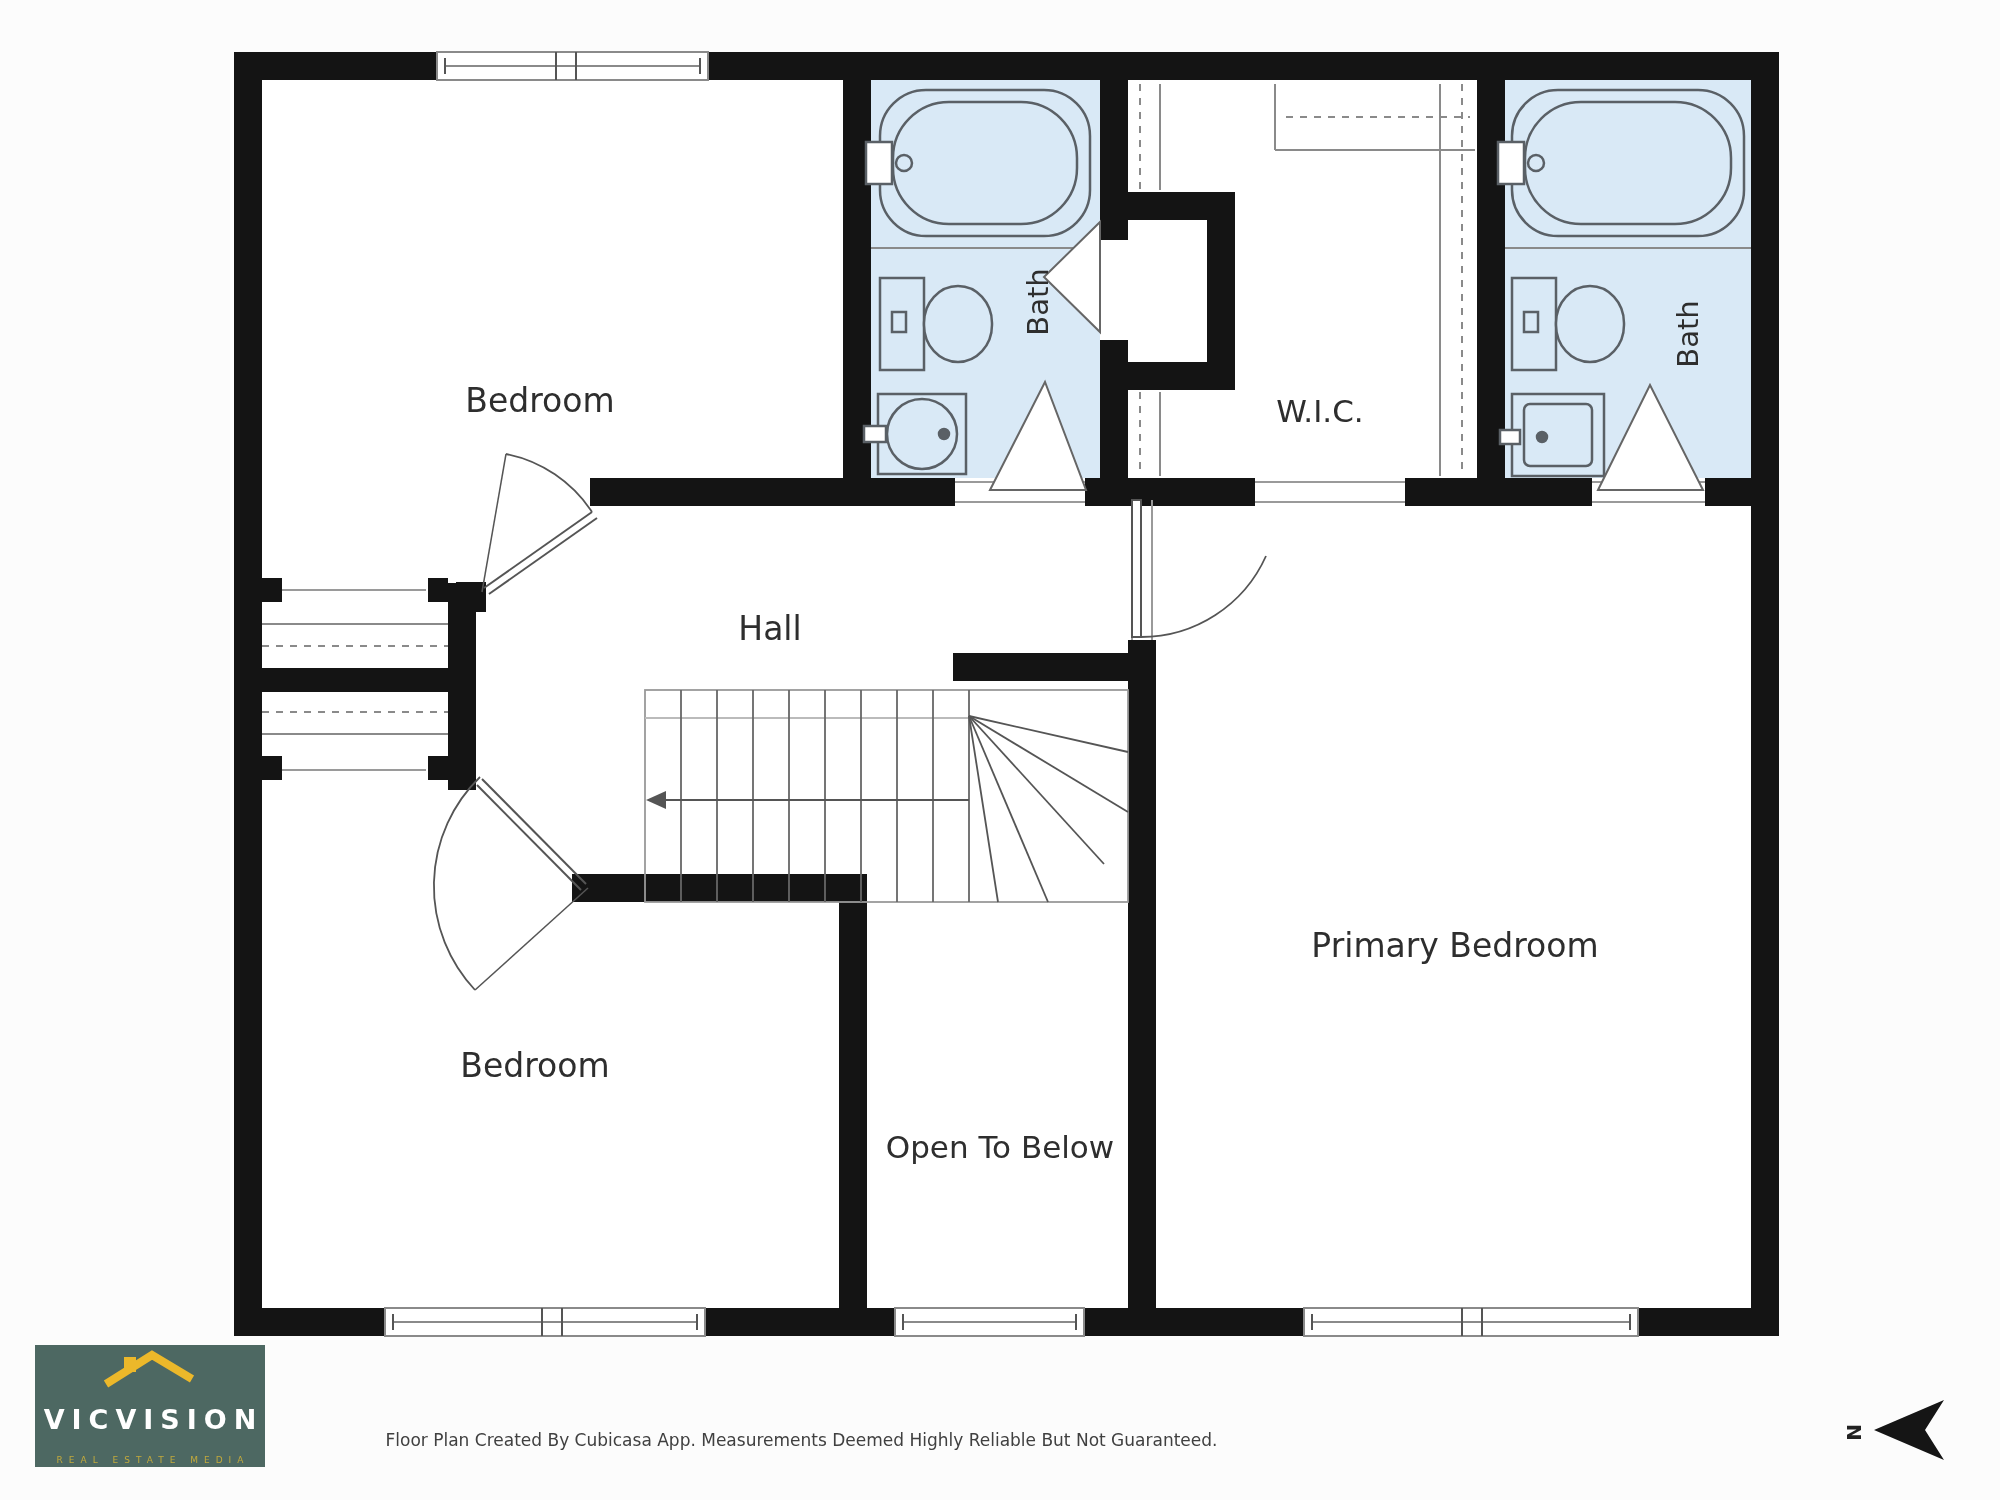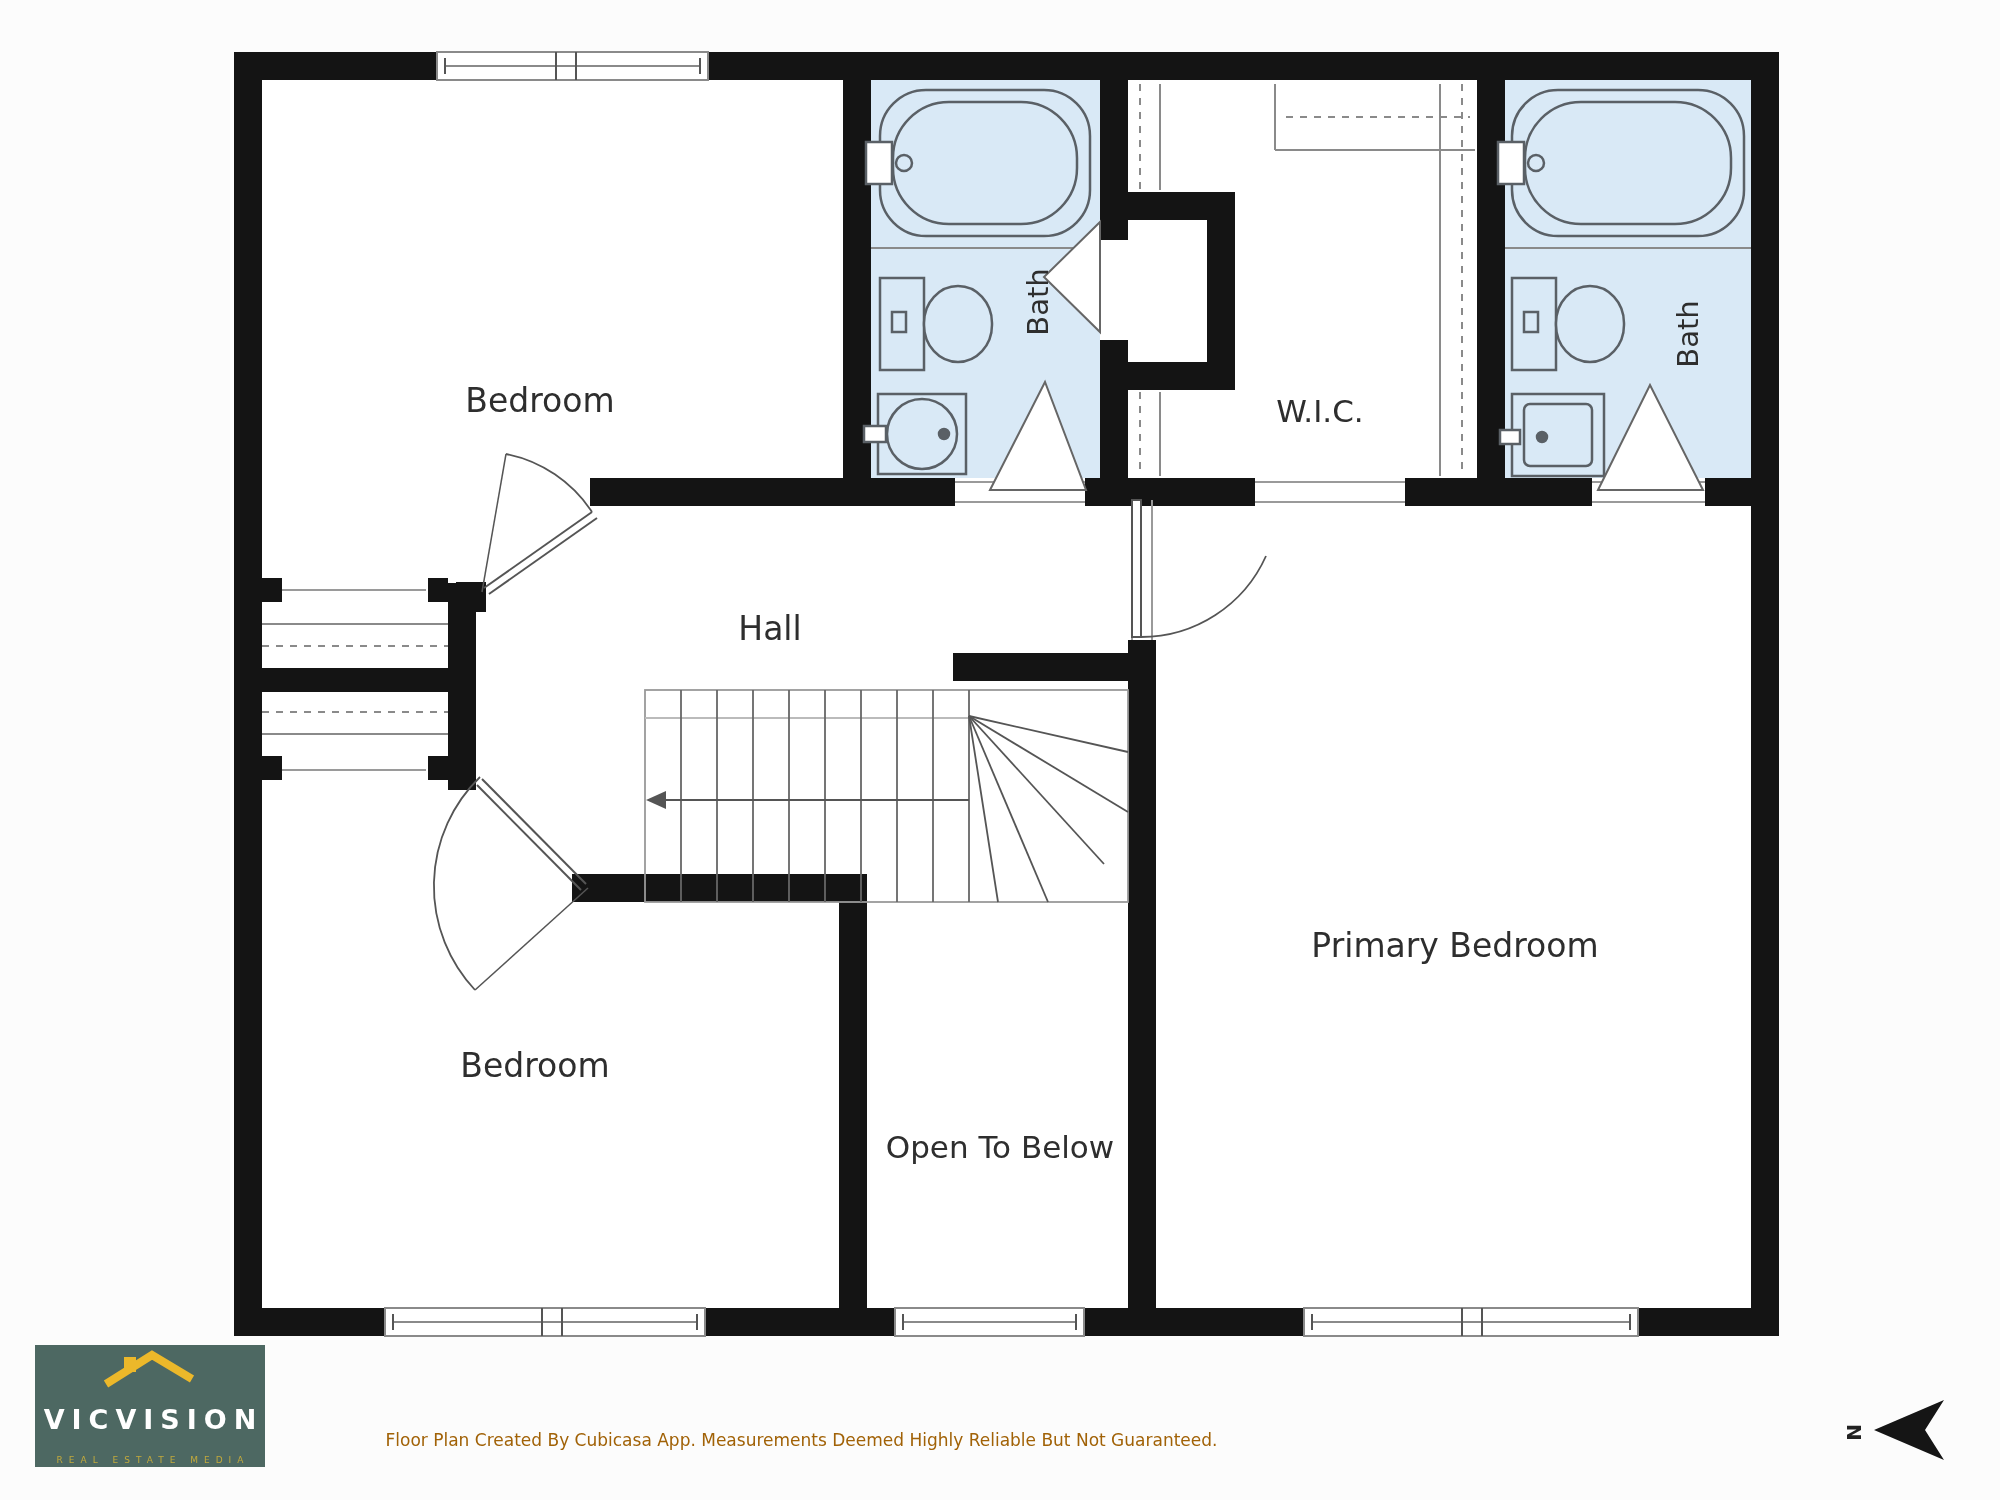--- a/index.html
+++ b/index.html
@@ -4,21 +4,21 @@
 <style>
   html,body{margin:0;padding:0;background:#ffffff;}
   #stage{position:relative;width:2000px;height:1500px;background:#fcfcfc;overflow:hidden;
          font-family:"DejaVu Sans","Liberation Sans",sans-serif;}
   #plan-svg{position:absolute;left:0;top:0;}
   .room-label{fill:#2e2e2e;font-family:"DejaVu Sans","Liberation Sans",sans-serif;}
   #logo{position:absolute;left:35px;top:1345px;width:230px;height:122px;background:#4d6862;
         display:flex;flex-direction:column;align-items:center;justify-content:center;}
   #brand{color:#ffffff;font-weight:bold;font-size:27px;letter-spacing:7px;margin-top:16px;text-indent:7px;}
   #tagline{color:#c2a93c;font-size:9px;letter-spacing:6px;margin-top:20px;text-indent:6px;}
-  #footer{position:absolute;left:0;top:1430px;width:1603px;text-align:center;color:#a16207;font-size:17px;}
+  #footer{position:absolute;left:0;top:1430px;width:1603px;text-align:center;color:#404040;font-size:17px;}
   #compass{position:absolute;left:1842px;top:1394px;}
 </style>
 </head>
 <body>
 
 <div id="stage">
 
 <svg id="plan-svg" width="2000" height="1500" viewBox="0 0 2000 1500">
 
   <g>

